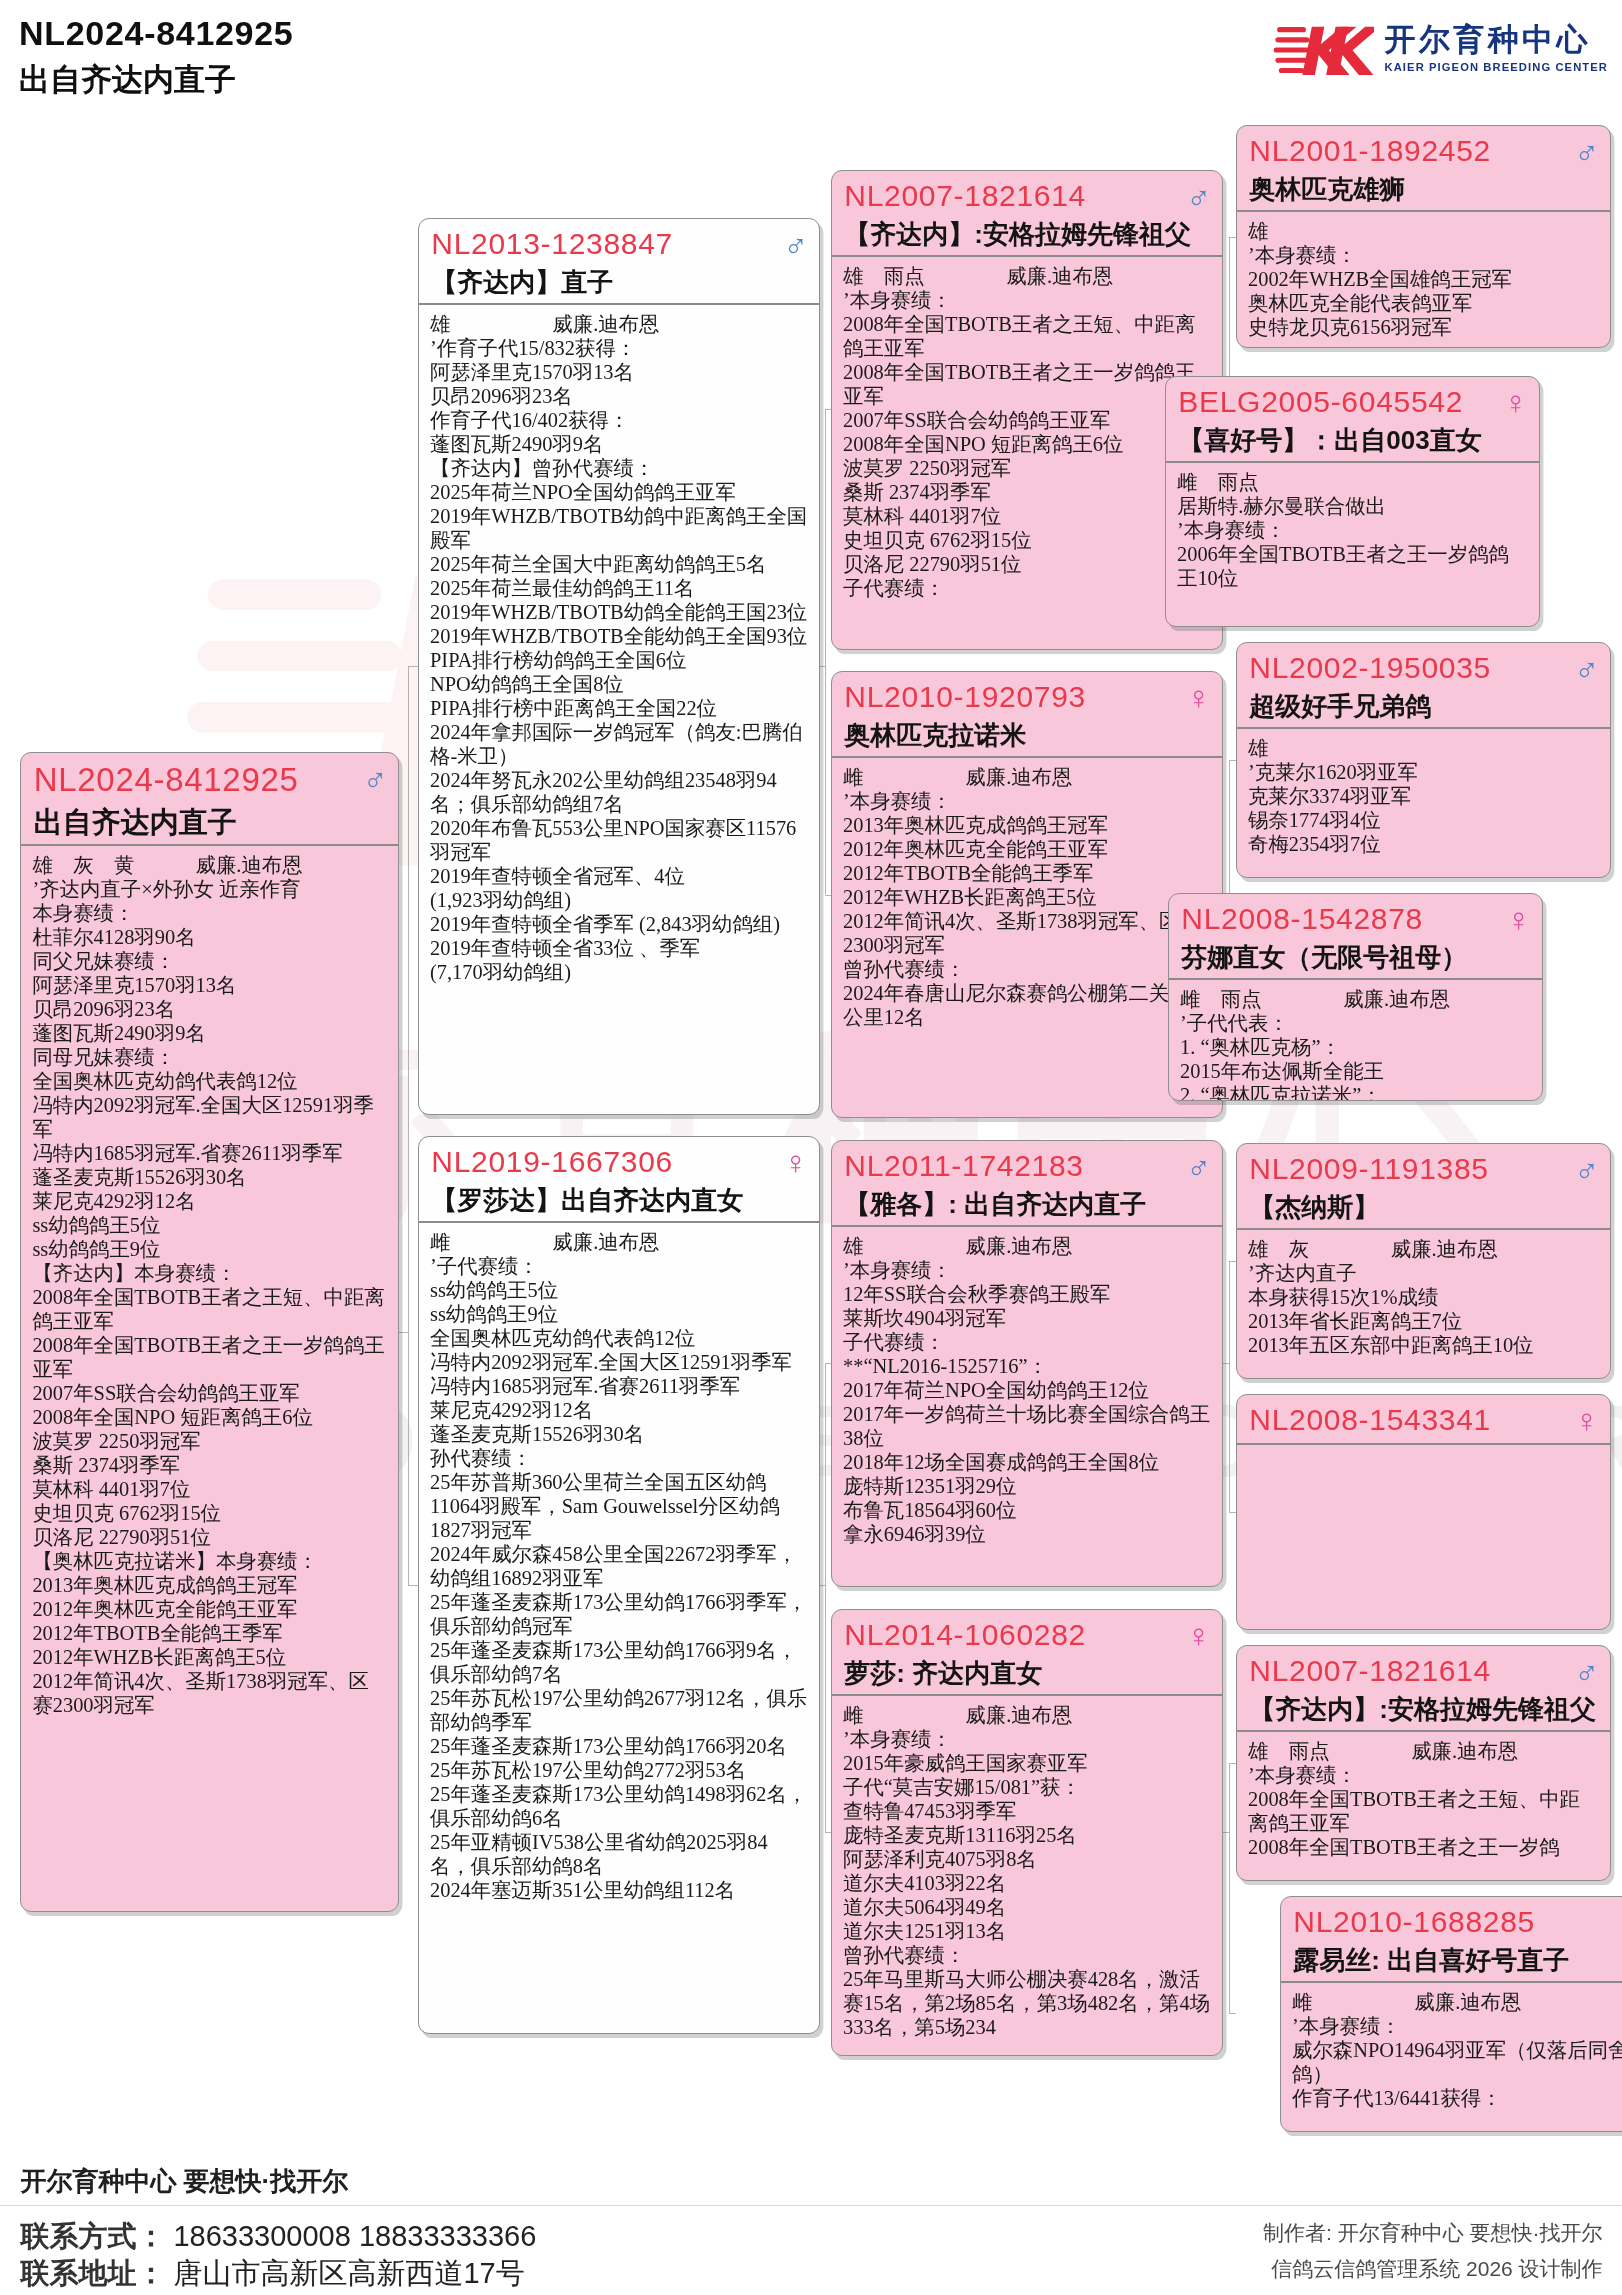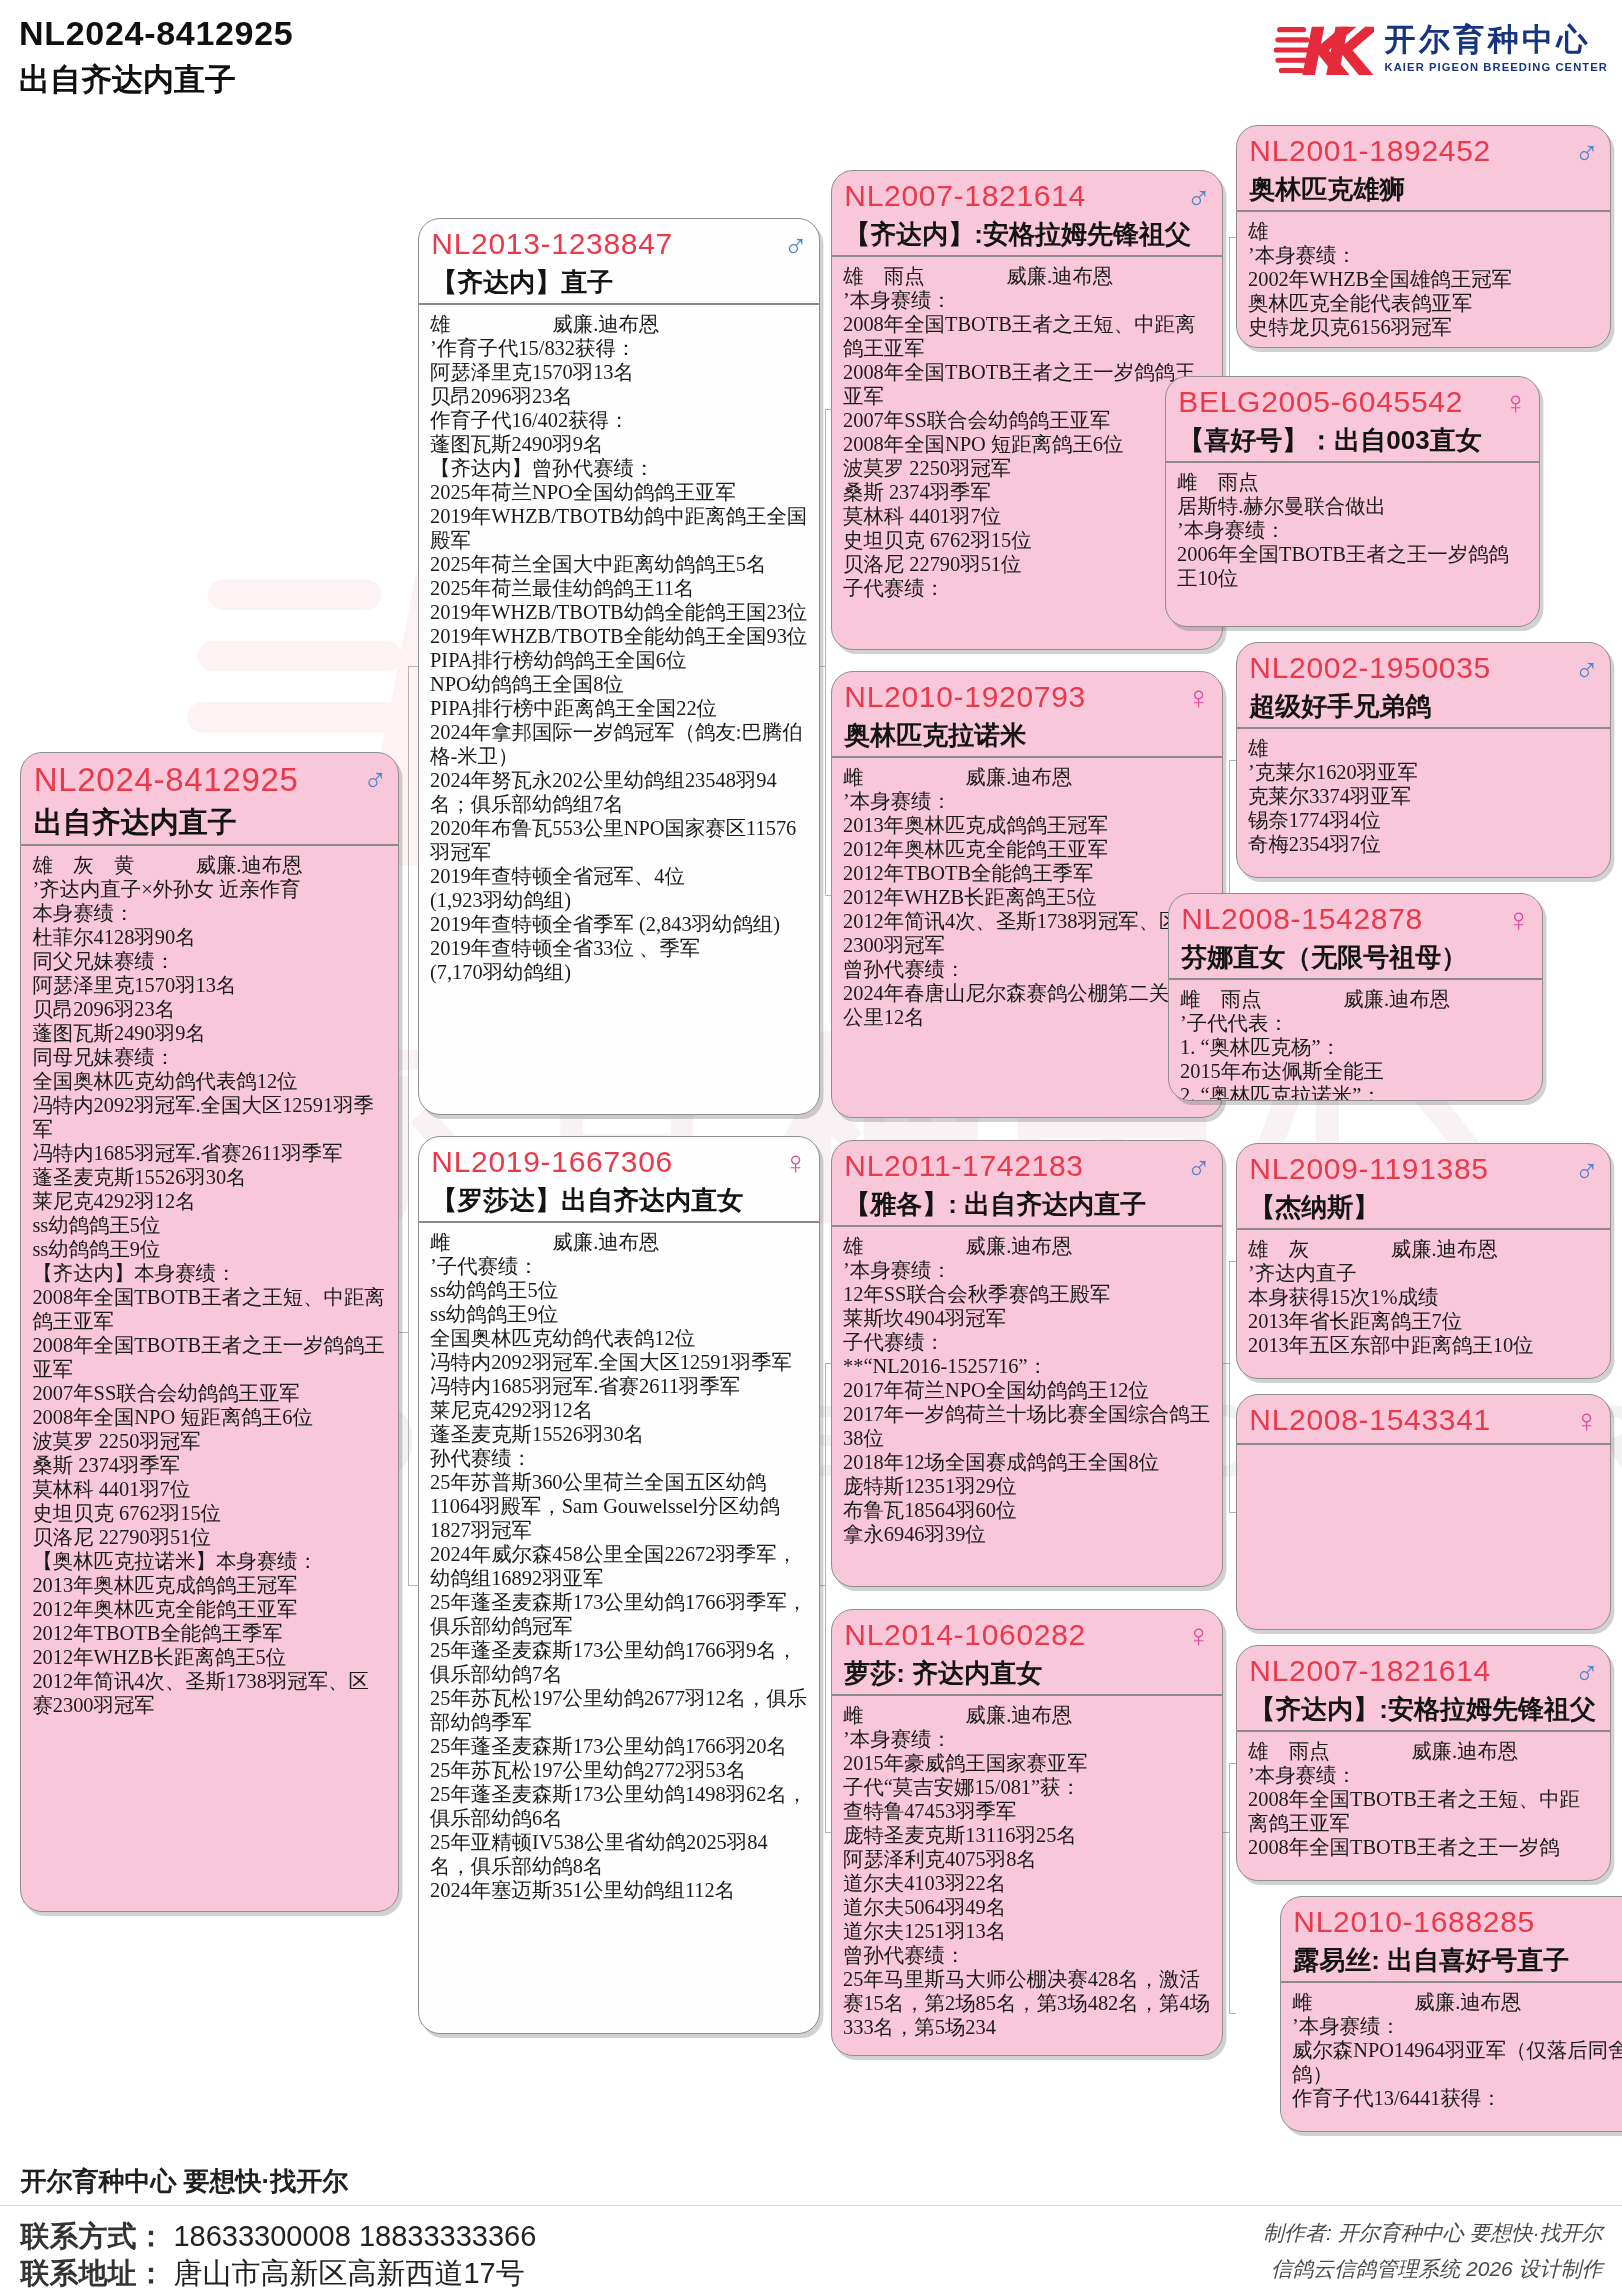--- a/index.html
+++ b/index.html
@@ -11,21 +11,21 @@
   .logo{position:absolute;right:15px;top:9.5px;display:flex;align-items:center;gap:11px;z-index:3;}
   .logo-text{display:flex;flex-direction:column;}
   .logo-cn{font-size:31px;font-weight:bold;color:#17357e;letter-spacing:3.4px;line-height:1.1;}
   .logo-en{font-size:11.2px;font-weight:bold;color:#17357e;letter-spacing:1.1px;margin-top:4.1px;}
   
   .wm{position:absolute;z-index:1;pointer-events:none;}
   .wm-k{left:177px;top:477px;opacity:0.05;}
   .wm-cn{left:27px;top:968px;font-size:225px;font-weight:bold;color:#b36a86;opacity:0.08;letter-spacing:20.4px;white-space:nowrap;}
   .wm-en{left:61px;top:1383px;font-size:102px;font-weight:bold;color:#8d8d8d;opacity:0.10;letter-spacing:8.2px;white-space:nowrap;}
   
-  .card{position:absolute;z-index:2;border:1.4px solid #8f8f8f;border-radius:22px;box-sizing:border-box;
+  .card{position:absolute;z-index:2;border:1.4px solid #8f8f8f;border-radius:11px;box-sizing:border-box;
         overflow:hidden;box-shadow:3.4px 4.1px 0 rgba(90,90,90,0.28);}
   .pink{background:#f8c7da;}
   .white{background:#fefefe;}
   .card-head{position:relative;padding:8.2px 12.3px 5.5px 12.3px;border-bottom:2px solid #8a8a8a;}
   .ring{font-size:30px;color:#e9394b;letter-spacing:0.7px;font-family:"Liberation Sans",sans-serif;}
   .sex{position:absolute;right:11px;top:6.8px;font-size:33px;font-weight:bold;}
   .male{color:#4f85c8;}
   .female{color:#e2499e;}
   .card-title{margin-top:5.5px;font-size:26px;font-weight:bold;color:#141414;line-height:1.18;
               font-family:"Liberation Sans",sans-serif;}
@@ -50,21 +50,21 @@
   #c-gg8{left:1236px;top:1896px;width:375px;height:236px;margin-left:44px;}
   
   .conn{position:absolute;background:#b3b3b3;z-index:1;}
   
   .footer-brand{position:absolute;left:20.4px;top:2164px;font-size:26px;font-weight:bold;color:#202020;}
   .footer-hr{position:absolute;left:0;top:2205px;width:1623px;height:1.4px;background:#d9d9d9;}
   .footer-line{position:absolute;font-size:29px;color:#222;}
   .footer-label{font-weight:bold;color:#333;}
   #f-contact{left:20.4px;top:2217px;}
   #f-address{left:20.4px;top:2254px;}
-  .footer-right{position:absolute;right:20.4px;font-size:21px;color:#4a4a4a;text-align:right;font-style:italic;}
+  .footer-right{position:absolute;right:20.4px;font-size:21px;color:#4a4a4a;text-align:right;}
   #f-maker{top:2219px;}
   #f-system{top:2255px;}
 </style>
 </head>
 <body>
 
 <div id="page">
 
   <div class="wm wm-k">
     <svg width="613" height="450" viewBox="0 0 120 88">

